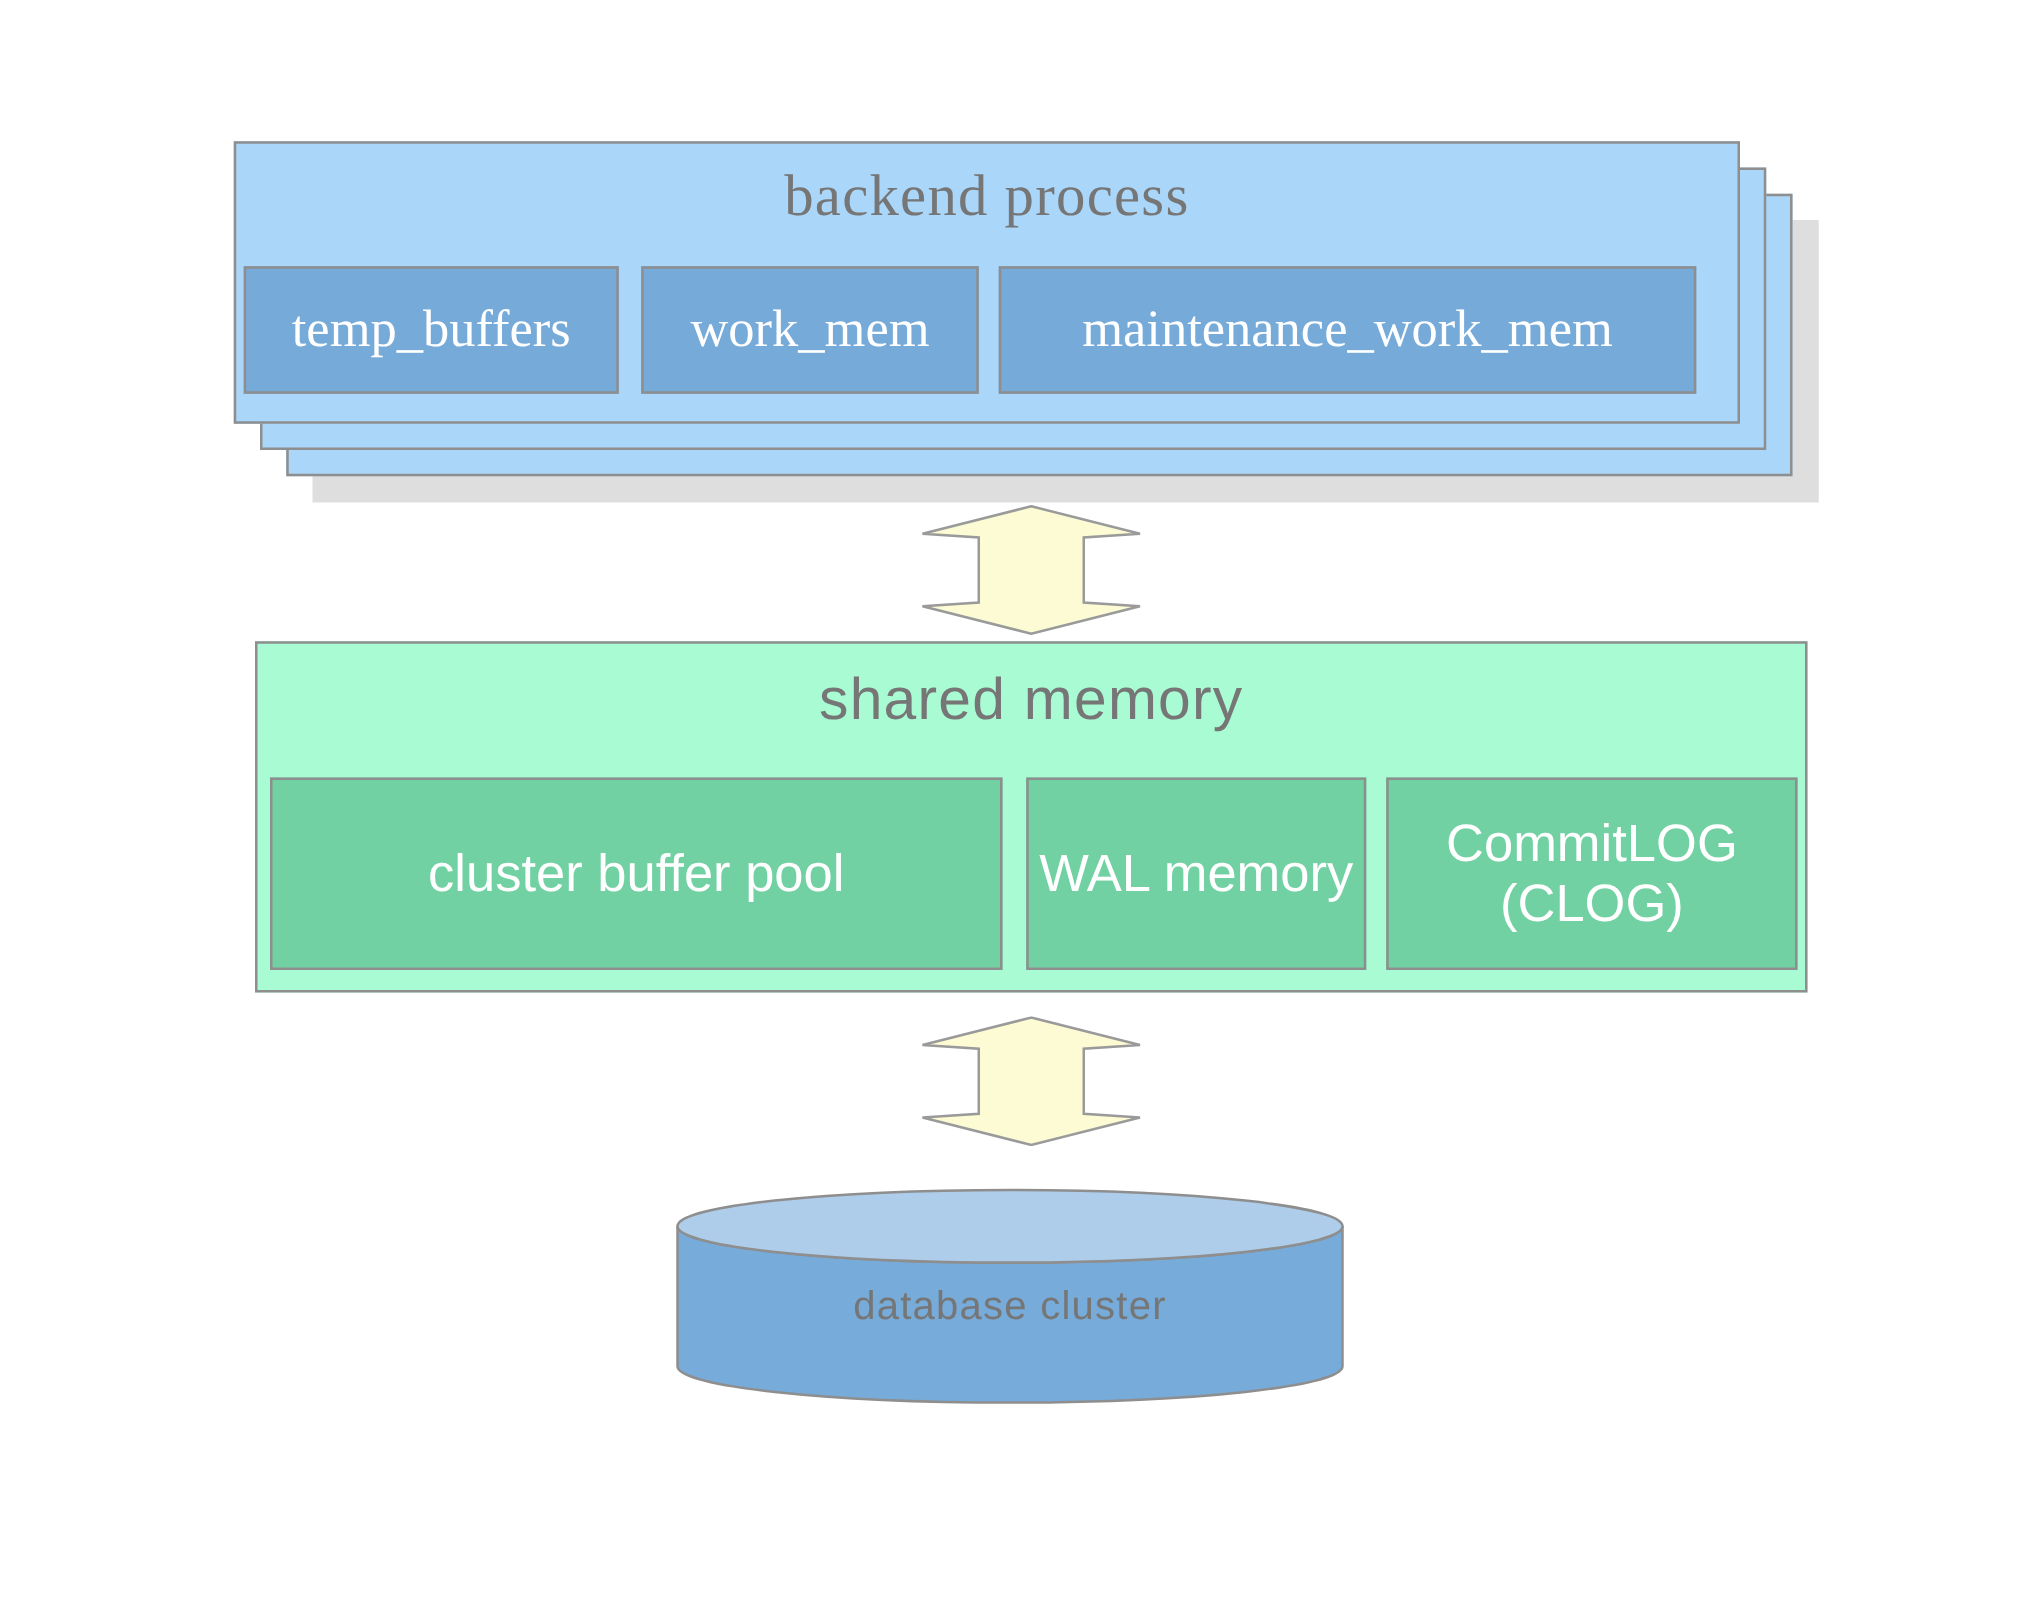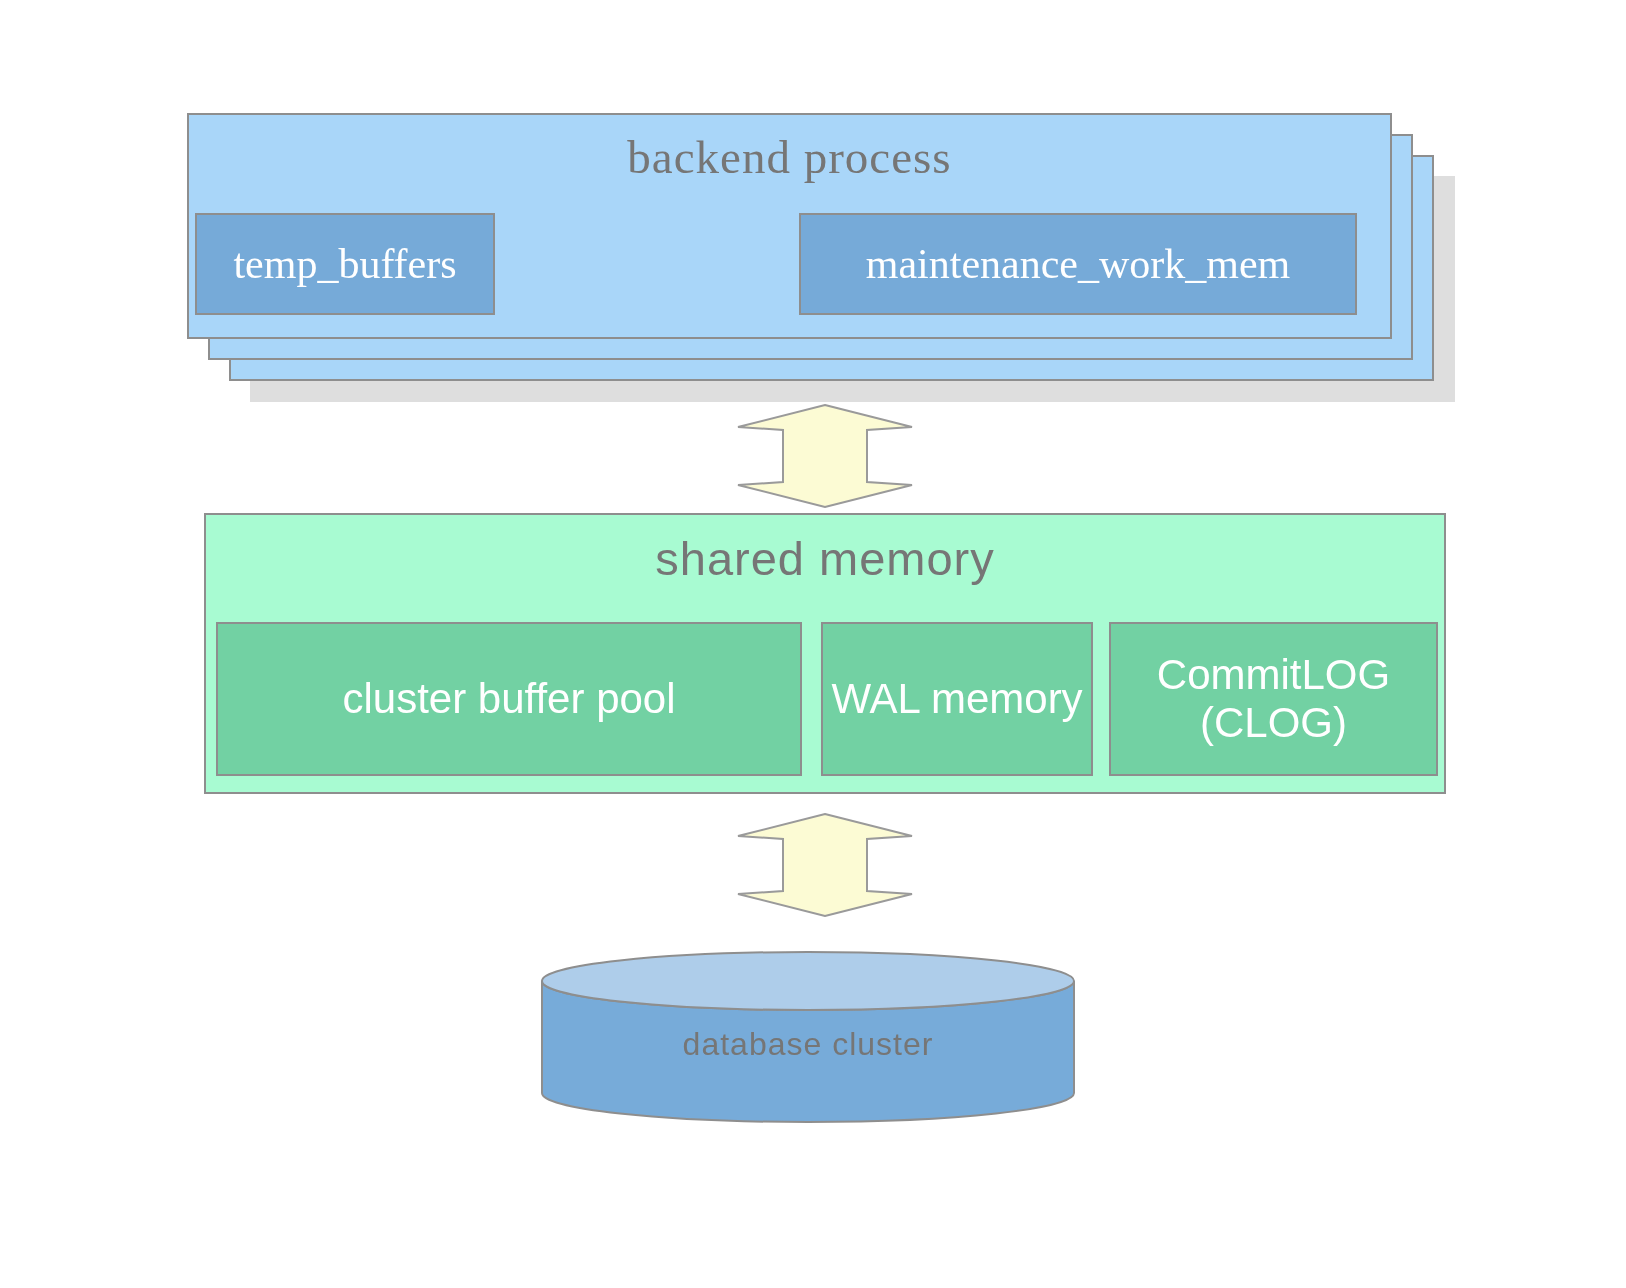--- a/index.html
+++ b/index.html
@@ -106,20 +106,21 @@
 
 <div class="stage">
 
   <div class="abs stack-shadow"></div>
   <div class="abs stack-layer l3"></div>
   <div class="abs stack-layer l2"></div>
 
   <div class="abs backend-box">
     <div class="abs group-title">backend process</div>
     <div class="abs param-box p1">temp_buffers</div>
+    <div class="abs param-box p2">work_mem</div>
     <div class="abs param-box p3">maintenance_work_mem</div>
   </div>
 
   <svg class="abs flow-arrow a1" viewBox="0 0 176 104">
     <polygon points="88,1 175,23 130,26 130,78 175,81 88,103 1,81 46,78 46,26 1,23"></polygon>
   </svg>
 
   <div class="abs shared-box">
     <div class="abs group-title" style="top:18px;">shared memory</div>
     <div class="abs mem-box m1">cluster buffer pool</div>

